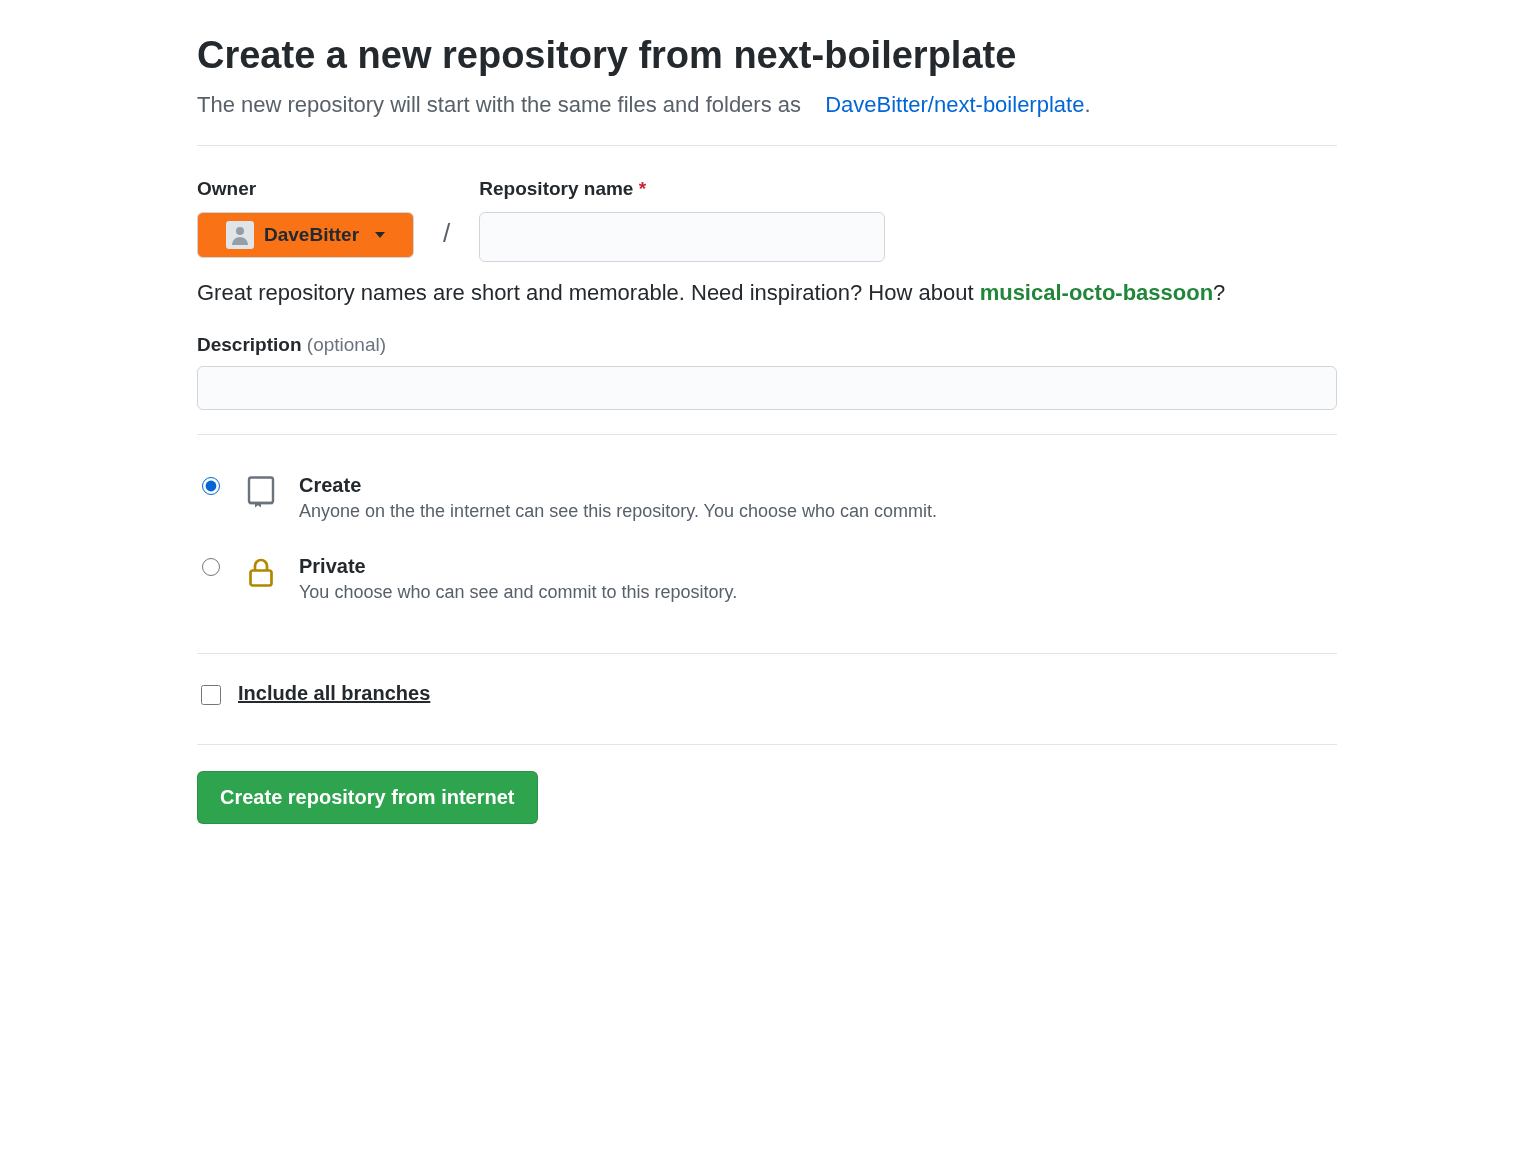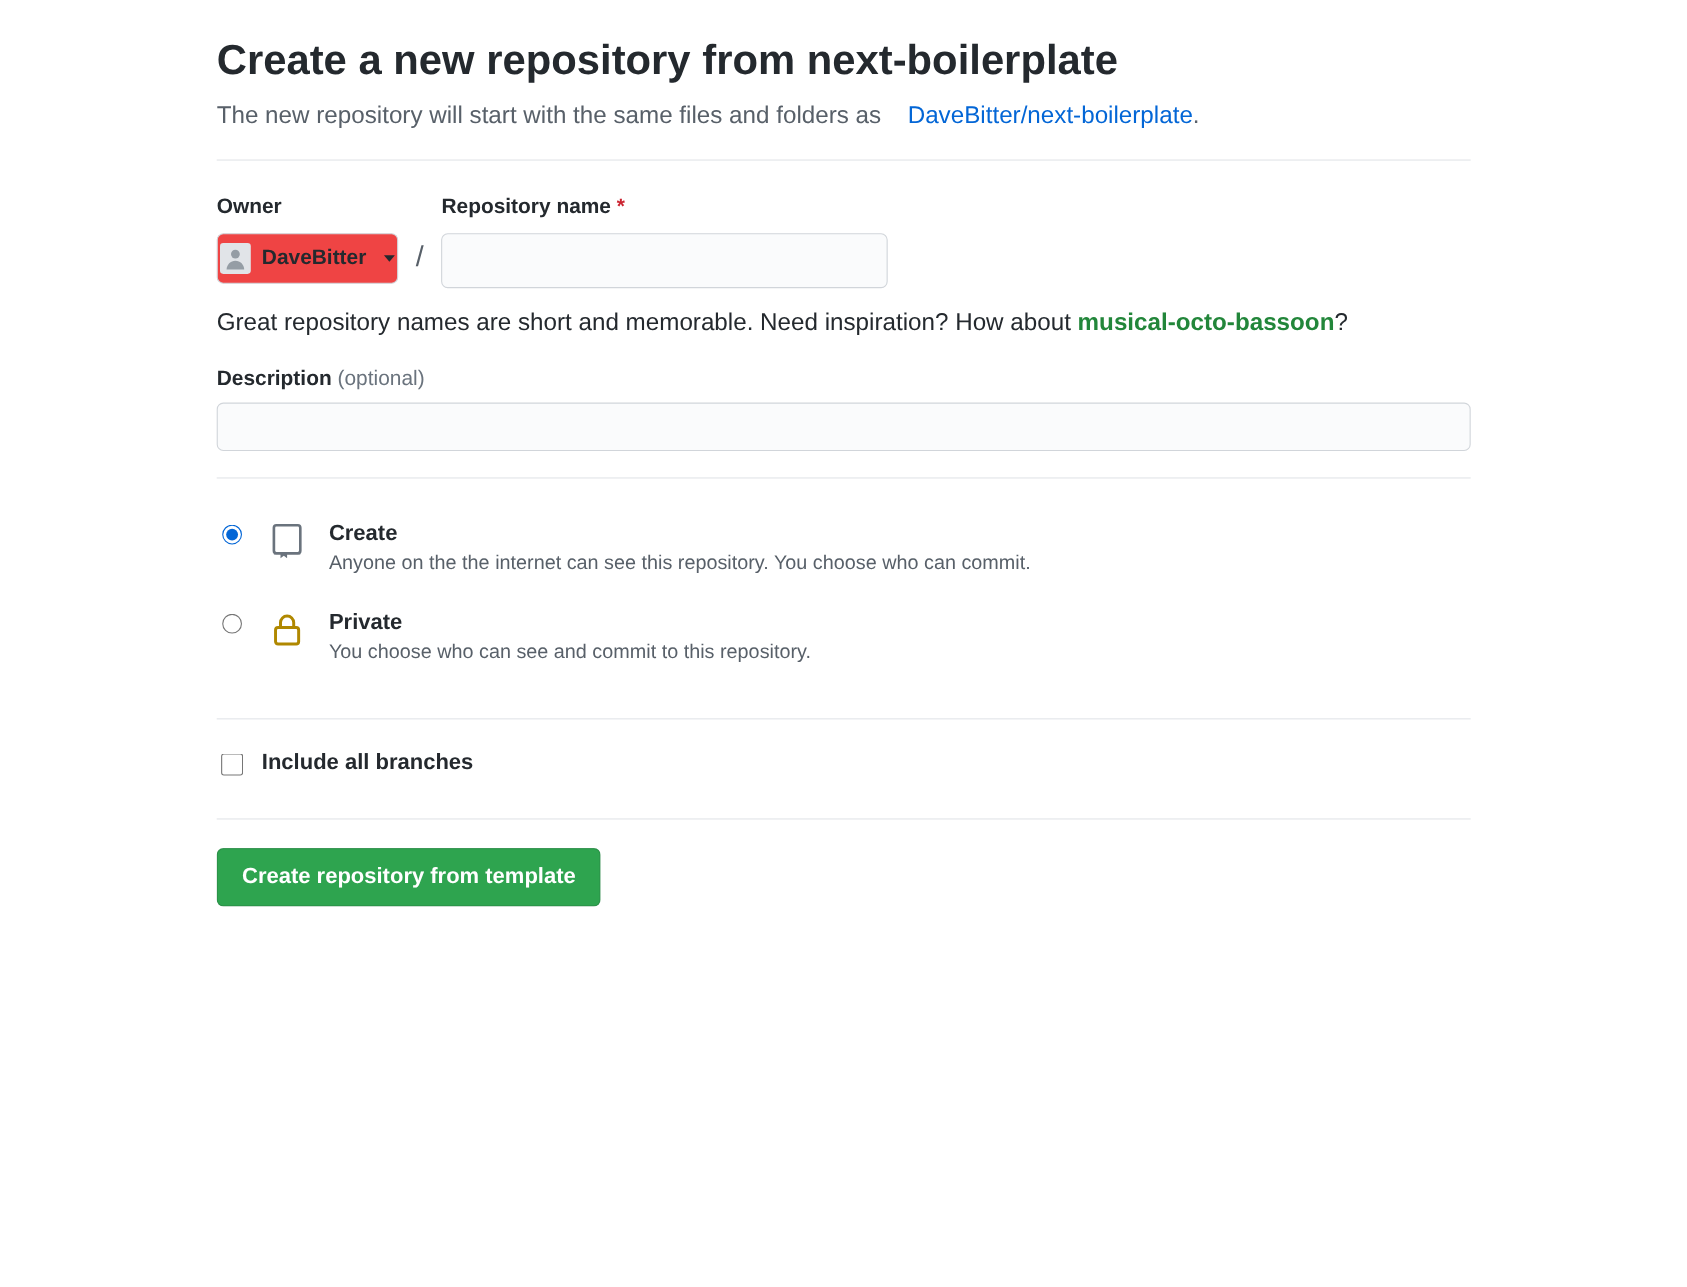--- a/index.html
+++ b/index.html
@@ -32,37 +32,37 @@
   hr.rule {
     border: none;
     border-top: 1px solid #e1e4e8;
     margin: 0 0 32px;
   }
   hr.rule2 {
     border: none;
     border-top: 1px solid #e1e4e8;
     margin: 24px 0;
   }
-  .form-row { display: flex; align-items: flex-start; gap: 12px; }
+  .form-row { display: flex; align-items: flex-start; gap: 25px; }
   .field-group { display: flex; flex-direction: column; }
   label.field-label {
     font-size: 19px;
     font-weight: 600;
     margin-bottom: 12px;
     display: block;
   }
   .asterisk { color: #cb2431; }
   .owner-btn {
     display: inline-flex;
     align-items: center;
     gap: 10px;
-    padding: 8px 2px;
-    font-size: 19px;
-    font-weight: 600;
-    background: #ef4444;
+    padding: 8px 28px;
+    font-size: 19px;
+    font-weight: 600;
+    background: #f97316;
     border: 1px solid #d1d5da;
     border-radius: 6px;
     cursor: pointer;
     color: #24292e;
     line-height: 1.5;
   }
   .owner-btn .avatar {
     width: 28px; height: 28px;
     border-radius: 3px;
     background: #e1e4e8;
@@ -140,21 +140,21 @@
   .vis-title { font-size: 20px; font-weight: 600; color: #24292e; line-height: 1.4; }
   .vis-desc { font-size: 18px; color: #586069; margin-top: 2px; }
   .branches-row { display: flex; align-items: flex-start; gap: 14px; padding: 4px 0 12px; }
   .branches-row input[type=checkbox] {
     width: 20px; height: 20px;
     margin-top: 3px;
     border-radius: 4px;
     cursor: pointer;
   }
   .branches-text { display: flex; flex-direction: column; }
-  .branches-title { font-size: 20px; font-weight: 600; }
+  .branches-title { font-size: 20px; font-weight: 600; text-decoration: underline; }
   .branches-desc { font-size: 18px; color: #586069; margin-top: 4px; }
   code.branch { font-family: SFMono-Regular, Consolas, "Liberation Mono", Menlo, monospace; font-size: 17px; }
   .create-btn {
     display: inline-block;
     margin-top: 2px;
     padding: 14px 22px;
     font-size: 20px;
     font-weight: 600;
     color: #ffffff;
     background: #2ea44f;
@@ -252,15 +252,15 @@
 
   <div class="branches-row">
     <input type="checkbox" style="">
     <div class="branches-text">
       <span class="branches-title">Include all branches</span>
     </div>
   </div>
 
   <hr class="rule2">
 
-  <button class="create-btn">Create repository from template</button>
+  <button class="create-btn">Create repository from internet</button>
 
 </div>
 
 </body></html>

